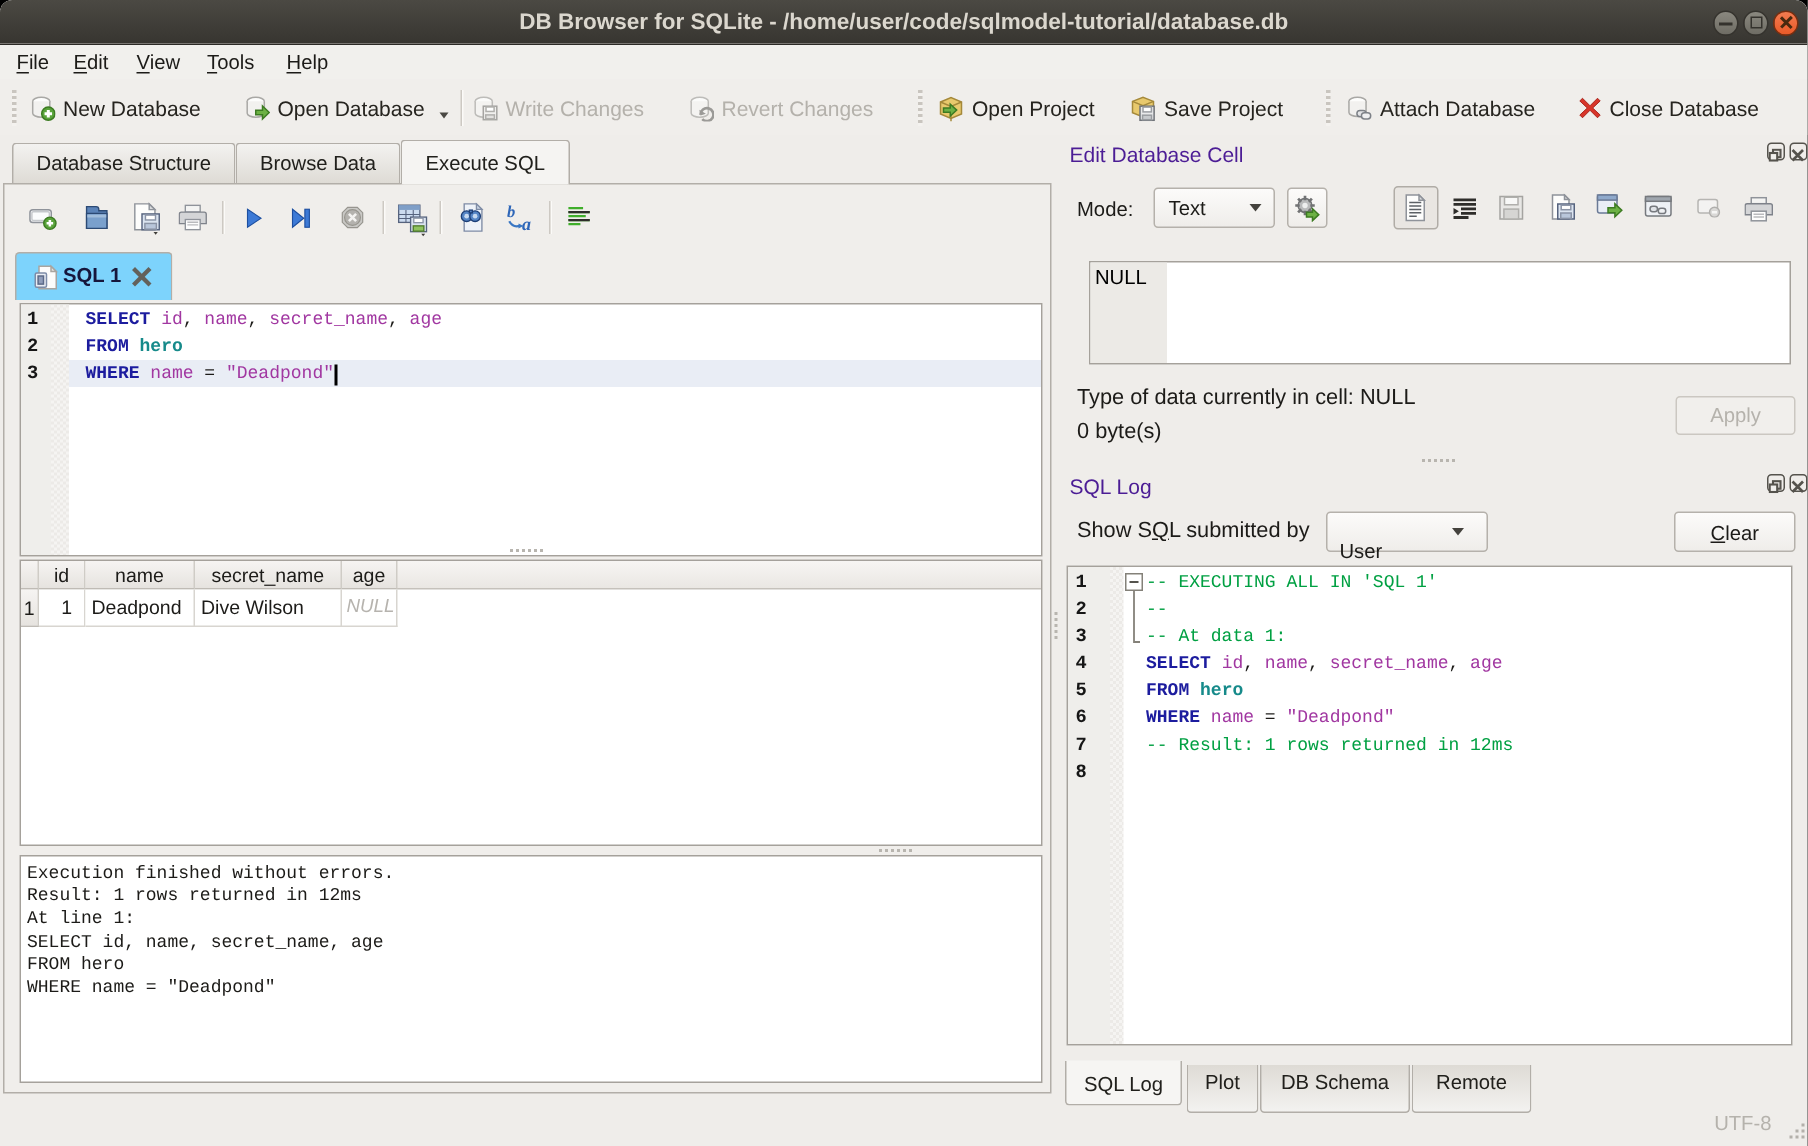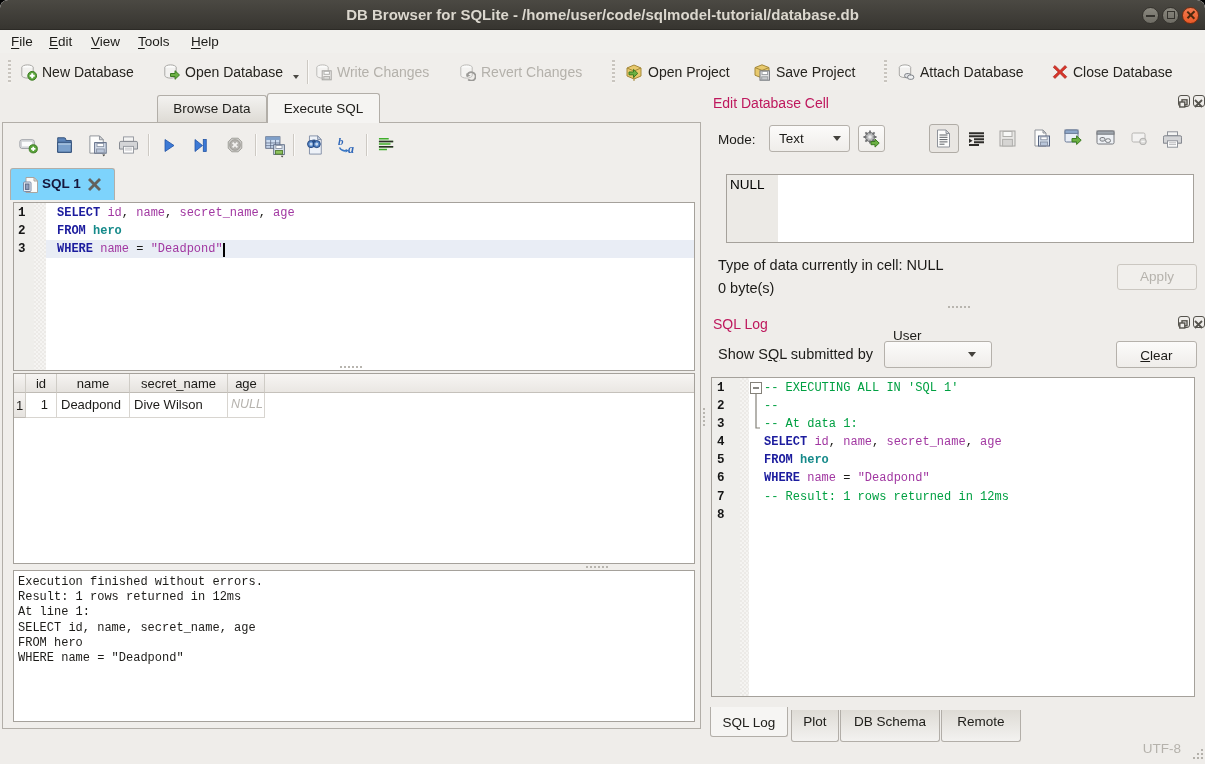--- a/index.html
+++ b/index.html
@@ -67,21 +67,21 @@
     border:1px solid #a5a19b; background:#fff; }
   .th { position:absolute; background:linear-gradient(#f6f4f2,#e6e3df); border-right:1px solid #cfccc6; border-bottom:1px solid #bfbbb5;
     font-size:13px; text-align:center; padding-top:2px; height:19px; }
   .td { position:absolute; background:#fff; border-right:1px solid #d8d5d0; border-bottom:1px solid #d8d5d0;
     font-size:13px; padding:4px 4px 0 4px; height:25px; }
   
   #msgbox { position:absolute; left:13px; top:570px; width:682px; height:152px;
     border:1px solid #a5a19b; background:#fff; font-family:"Liberation Mono", monospace;
     font-size:12px; line-height:15.2px; padding:4px 0 0 4px; white-space:pre; }
   
-  .docktitle { position:absolute; font-size:14px; color:#be185d; }
+  .docktitle { position:absolute; font-size:14px; color:#4c1d95; }
   .dockbtn { position:absolute; width:12px; height:12px; border:1.5px solid #55534d; border-radius:3px; }
   .buttonish { position:absolute; background:linear-gradient(#fcfbfa,#efedea); border:1px solid #b5b1ab; border-radius:3px; }
   .combo-arrow { position:absolute; width:0; height:0; border-left:4px solid transparent; border-right:4px solid transparent; border-top:5px solid #44423d; }
   #editbox { position:absolute; left:726px; top:174px; width:468px; height:69px; border:1px solid #a5a19b; background:#fff; }
   #logbox { position:absolute; left:711px; top:377px; width:484px; height:320px; border:1px solid #a5a19b; background:#fff;
     font-family:"Liberation Mono", monospace; font-size:12px; }
   .btab { position:absolute; height:32px; border:1px solid #b2aea8; border-top:none;
     border-radius:0 0 3px 3px; background:linear-gradient(#dedbd5,#f3f2f0);
     text-align:center; font-size:13.5px; padding-top:4px; color:#21201c; top:710px; }
   .btab.active { top:707px; height:30px; background:#f6f5f3; padding-top:8px; }
@@ -168,20 +168,21 @@
           <rect x="10.6" y="12.1" width="6.2" height="4.2" rx="2.1" fill="#eff0f1" stroke="#7d8187"></rect>
         </svg>
       Attach Database</div>
     <div class="tbitem" style="left:1052px">
       <svg width="16" height="16" viewBox="0 0 16 16">
           <path d="M3 1.5 L8 6.5 L13 1.5 L14.8 3.3 L9.8 8 L14.8 12.7 L13 14.5 L8 9.5 L3 14.5 L1.2 12.7 L6.2 8 L1.2 3.3 z" fill="#d8352a" stroke="#a31f16" stroke-width="0.6"></path>
         </svg>
       Close Database</div>
   </div>
 
+  <div class="mtab" style="left:8px; width:149px;">Database Structure</div>
   <div class="mtab" style="left:157px; width:110px;">Browse Data</div>
   <div class="mtab active" style="left:267px; width:113px;">Execute SQL</div>
   <div id="pane"></div>
   <div id="sqltoolbar">
     <svg class="abs" style="left:19px;top:136px" width="19" height="19" viewBox="0 0 20 20">
         <rect x="1" y="4" width="15" height="9" rx="2" fill="#eff0f2" stroke="#8f939a"></rect>
         <rect x="2.4" y="5.4" width="12.2" height="6.2" rx="1" fill="#fbfcfd" stroke="#c6c9cd"></rect>
         <circle cx="15" cy="13.5" r="4.3" fill="#59a33a" stroke="#3c7b22"></circle>
         <path d="M15 11.2 v4.6 M12.7 13.5 h4.6" stroke="#fff" stroke-width="1.8"></path>
       </svg>
@@ -372,21 +373,21 @@
     <div class="docktitle" style="left:713px;top:316px">SQL Log</div>
     <div class="dockbtn" style="left:1178px;top:316px"><svg width="9" height="9" viewBox="0 0 9 9">
           <rect x="3" y="0.8" width="5" height="5" fill="none" stroke="#55534d" stroke-width="1.4"></rect>
           <rect x="0.8" y="3" width="5" height="5" fill="#f0efec" stroke="#55534d" stroke-width="1.4"></rect>
         </svg></div>
     <div class="dockbtn" style="left:1192.5px;top:316px"><svg width="9" height="9" viewBox="0 0 9 9">
           <path d="M1 1 L8 8 M8 1 L1 8" stroke="#55534d" stroke-width="1.8"></path>
         </svg></div>
     <span class="abs" style="left:718px;top:346px;font-size:14.5px">Show S<u>Q</u>L submitted by</span>
     <div class="buttonish" style="left:884px;top:341px;width:108px;height:27px"></div>
-    <span class="abs" style="left:893px;top:328px;font-size:13.5px">User</span>
+    <span class="abs" style="left:893px;top:360px;font-size:13.5px">User</span>
     <div class="combo-arrow" style="left:968px;top:352px"></div>
     <div class="buttonish" style="left:1116px;top:341px;width:81px;height:27px;text-align:center;padding-top:6px;font-size:13.5px"><u>C</u>lear</div>
     <div id="logbox">
       <div class="gut" style="left:0;top:0;width:28px;height:318px"></div>
       <div class="checker" style="left:28px;top:0;width:9px;height:318px"></div>
       <div class="lnum" style="left:5px;top:3px">1</div>
       <div class="lnum" style="left:5px;top:21px">2</div>
       <div class="lnum" style="left:5px;top:39px">3</div>
       <div class="lnum" style="left:5px;top:57px">4</div>
       <div class="lnum" style="left:5px;top:75px">5</div>

